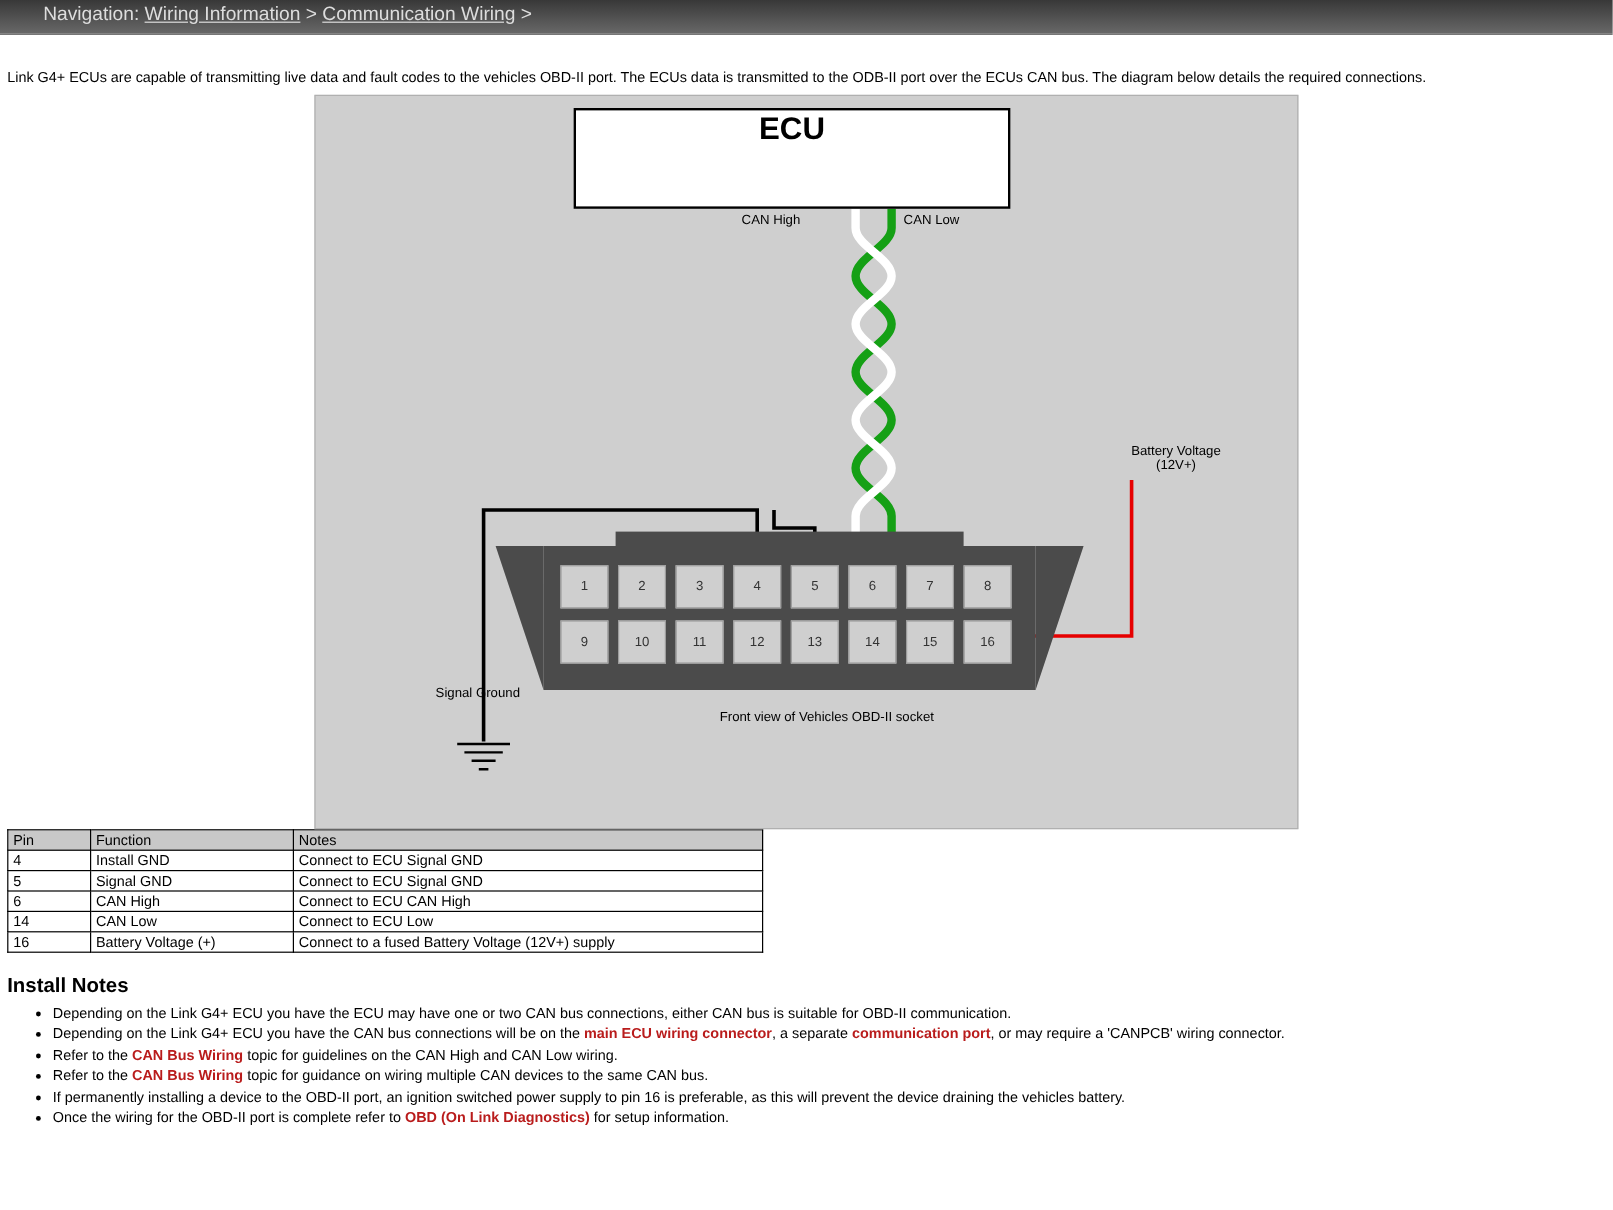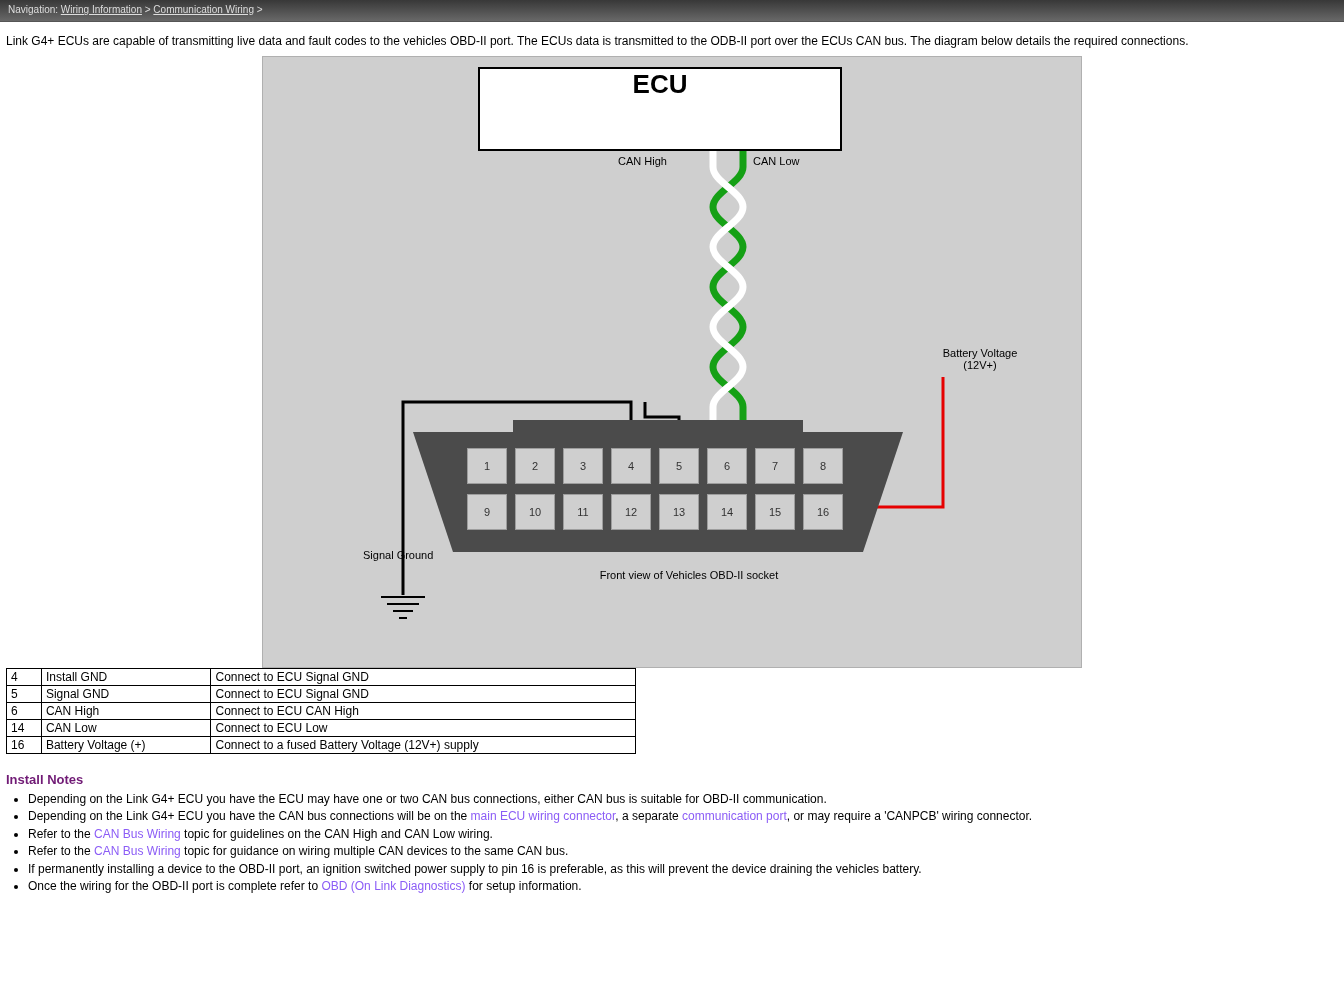--- a/index.html
+++ b/index.html
@@ -1,42 +1,42 @@
 <!DOCTYPE html>
 <html><head>
 <meta charset="utf-8">
 <style>
   body { margin:0; font-family: Arial, Helvetica, sans-serif; font-size:12px; color:#000; background:#fff; }
   .nav-header { background: linear-gradient(#383838, #686868); color:#fff; padding:4px 8px 6px; border-bottom:1px solid #555; }
-  .nav-header .navrow { font-size:10px; color:#ddd; }
+  .nav-header .navrow { font-size:16px; color:#ddd;margin-left:28px; }
   .nav-header .navrow a { color:#ddd; text-decoration:underline; cursor:pointer; }
   .nav-header .title { font-size:16px; font-weight:bold; color:#fff; margin-top:2px; }
-  .content { padding:8px 6px; }
+  .content { padding:24px 6px; }
   .intro { font-size:12px; margin:4px 0 8px; }
   .diagram-wrap { width:820px; margin:0 auto; }
   .diagram { background:#cfcfcf; border:1px solid #b0b0b0; position:relative; height:610px; }
   .diagram svg { position:absolute; top:0; left:0; }
   .ecu-box { position:absolute; left:215px; top:10px; width:360px; height:80px; background:#fff; border:2px solid #000; display:flex; align-items:flex-start; justify-content:center; font-size:26px; font-weight:bold; }
   .lbl { position:absolute; font-size:11px; color:#000; text-align:center; }
   .conn { position:absolute; left:190px; top:375px; }
   .conn-body { width:410px; height:120px; background:#4b4b4b; position:relative; }
   .conn-body::before, .conn-body::after { content:""; position:absolute; top:0; width:0; height:0; border-top:0 solid transparent; border-bottom:120px solid transparent; }
   .conn-body::before { left:-40px; border-right:40px solid #4b4b4b; }
   .conn-body::after  { right:-40px; border-left:40px solid #4b4b4b; }
   .conn-top-ridge { position:absolute; top:-12px; left:60px; width:290px; height:12px; background:#4b4b4b; }
   .pins { position:absolute; left:14px; top:16px; display:grid; grid-template-columns:repeat(8, 40px); grid-template-rows:repeat(2, 36px); gap:10px 8px; }
   .pin { background:#cfcfcf; border:1px solid #9d9d9d; display:flex; align-items:center; justify-content:center; font-size:11px; color:#333; }
   .section-hdr { font-weight:bold; font-size:13px; margin:14px 0 2px; }
   table.pins-table { border-collapse:collapse; width:630px; }
   table.pins-table th, table.pins-table td { border:1px solid #000; padding:1px 4px; font-size:12px; text-align:left; }
   table.pins-table th { background:#c8c8c8; font-weight:normal; }
-  .install-hdr { color:#701a75; font-weight:bold; font-size:13px; margin:18px 0 4px; }
+  .install-hdr { color:#000000; font-weight:bold; font-size:17px; margin:18px 0 4px; }
   ul.notes { margin:2px 0 0 22px; padding:0; }
-  ul.notes li { font-size:12px; line-height:1.45; }
-  ul.notes a { color:#8b5cf6; text-decoration:none; cursor:pointer; }
+  ul.notes li { font-size:12px; line-height:1.45;margin-left:16px; }
+  ul.notes a { color:#b91c1c; text-decoration:none; cursor:pointer;font-weight:bold; }
 </style>
 </head>
 <body>
 
 <div class="nav-header">
   <div class="navrow">
     <span>Navigation:</span>
     <a>Wiring Information</a>
     <span>&gt;</span>
     <a>Communication Wiring</a>
@@ -120,20 +120,25 @@
           </div>
         </div>
       </div>
 
       <div class="lbl" style="left:316px; top:512px; width:220px;">Front view of Vehicles OBD-II socket</div>
     </div>
   </div>
 
   <table class="pins-table">
     <tbody>
+        <tr>
+      <th style="width:60px;">Pin</th>
+      <th style="width:160px;">Function</th>
+      <th>Notes</th>
+    </tr>
     <tr>
           <td>4</td>
           <td>Install GND</td>
           <td>Connect to ECU Signal GND</td>
         </tr>
     <tr>
           <td>5</td>
           <td>Signal GND</td>
           <td>Connect to ECU Signal GND</td>
         </tr>

